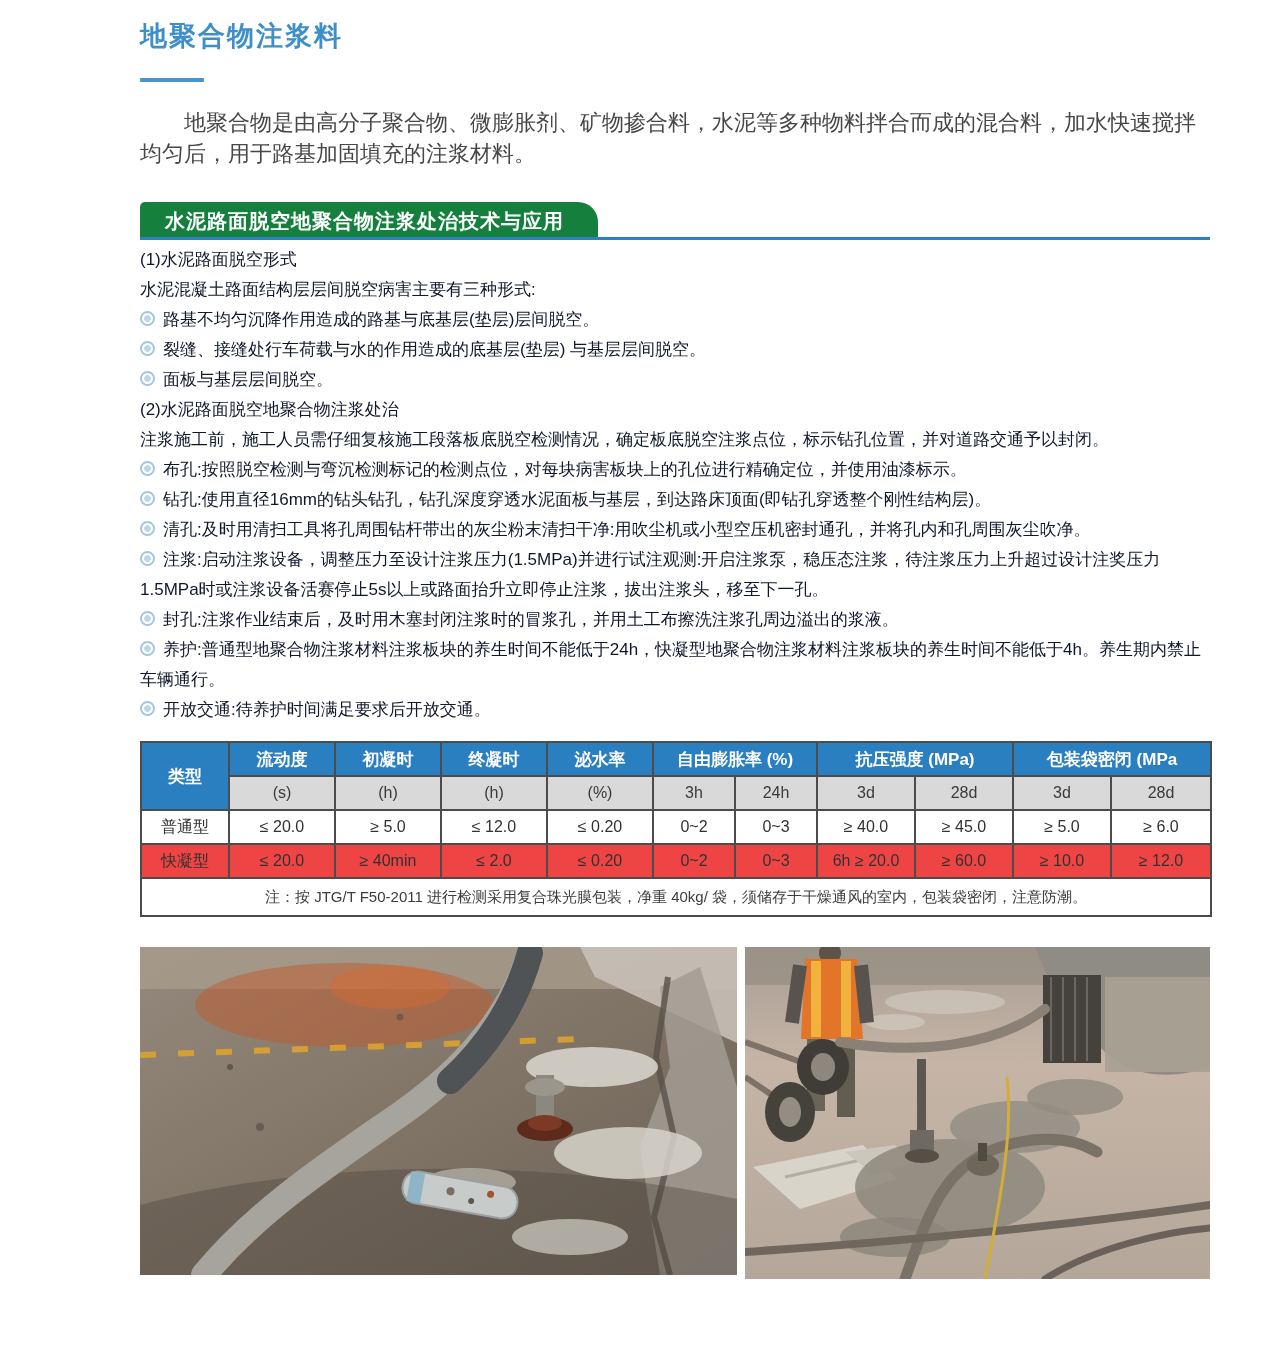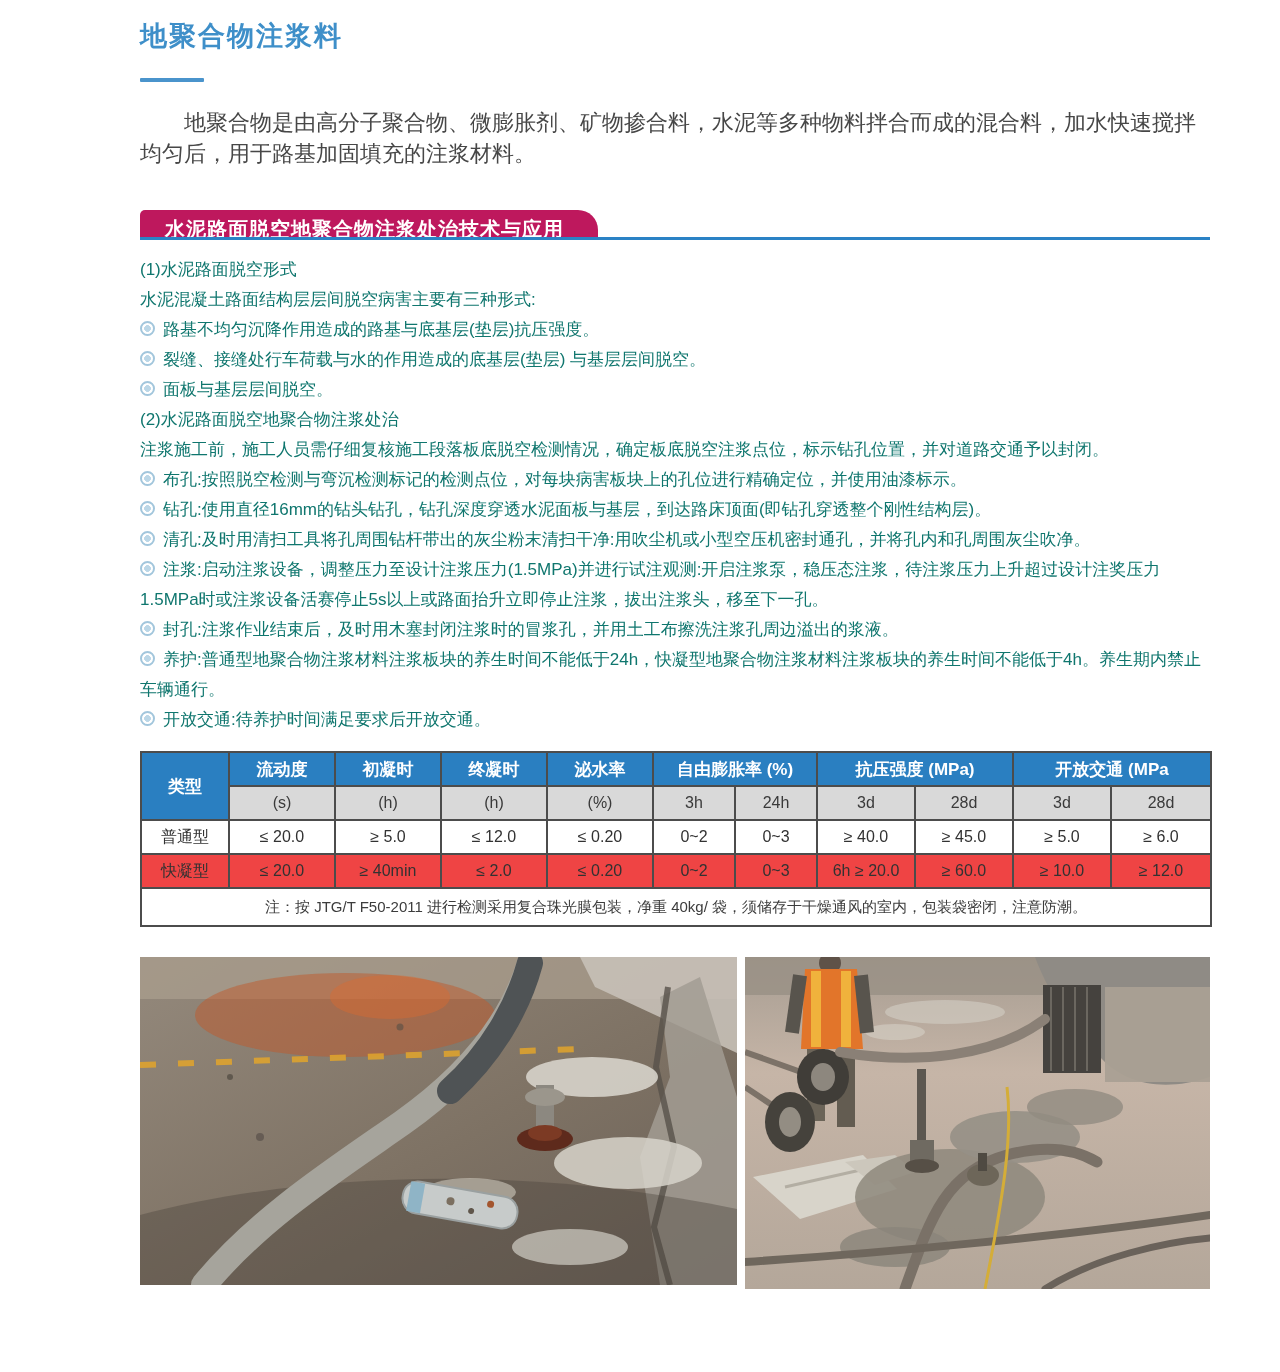--- a/index.html
+++ b/index.html
@@ -15,27 +15,27 @@
   .page-title{margin:0;font-size:27px;font-weight:bold;color:#3e8fc9;letter-spacing:2px;}
   .title-underline{width:64px;height:4px;background:#4a94cc;margin-top:24px;border-radius:1px;}
 
   
   .intro{font-size:22px;line-height:31px;text-indent:2em;margin:25px 0 0 0;color:#474747;}
 
   
   .banner-row{position:relative;height:42px;margin-top:29px;}
   .banner-row::after{content:"";position:absolute;left:0;bottom:0;width:100%;height:3px;background:#2a82c5;}
   .banner{
-    position:absolute;left:0;bottom:0;height:30px;line-height:38px;
-    background:#be185d;color:#ffffff;font-size:20px;font-weight:bold;
+    position:absolute;left:0;bottom:0;height:38px;line-height:38px;
+    background:#15803d;color:#ffffff;font-size:20px;font-weight:bold;
     padding:0 34px 0 25px;border-radius:5px 20px 0 0;letter-spacing:1px;white-space:nowrap;
   }
 
   
-  .lines{margin-top:15px;font-size:17px;line-height:30px;color:#0f766e;}
+  .lines{margin-top:5px;font-size:17px;line-height:30px;color:#0f172a;}
   .line{margin:0;}
   .ring{
     display:inline-block;width:11px;height:11px;border:2px solid #a2c6dc;border-radius:50%;
     background:radial-gradient(circle,#bcd7e7 40%,#ffffff 46%);
     margin-right:8px;vertical-align:-1px;
   }
 
   
   .spec-table{width:100%;border-collapse:collapse;margin-top:16px;font-size:16px;table-layout:fixed;}
   .spec-table th,.spec-table td{border:2px solid #4c4c4c;text-align:center;padding:2px 1px;height:28px;overflow:hidden;}
@@ -63,21 +63,21 @@
 
   <section>
     <div class="banner-row">
       <div class="banner">
         <span>水泥路面脱空地聚合物注浆处治技术与应用</span>
       </div>
     </div>
     <div class="lines" id="procedure-lines">
         <div class="line"><span>(1)水泥路面脱空形式</span></div>
         <div class="line"><span>水泥混凝土路面结构层层间脱空病害主要有三种形式:</span></div>
-        <div class="line"><span class="ring"></span><span>路基不均匀沉降作用造成的路基与底基层(垫层)抗压强度。</span></div>
+        <div class="line"><span class="ring"></span><span>路基不均匀沉降作用造成的路基与底基层(垫层)层间脱空。</span></div>
         <div class="line"><span class="ring"></span><span>裂缝、接缝处行车荷载与水的作用造成的底基层(垫层) 与基层层间脱空。</span></div>
         <div class="line"><span class="ring"></span><span>面板与基层层间脱空。</span></div>
         <div class="line"><span>(2)水泥路面脱空地聚合物注浆处治</span></div>
         <div class="line"><span>注浆施工前，施工人员需仔细复核施工段落板底脱空检测情况，确定板底脱空注浆点位，标示钻孔位置，并对道路交通予以封闭。</span></div>
         <div class="line"><span class="ring"></span><span>布孔:按照脱空检测与弯沉检测标记的检测点位，对每块病害板块上的孔位进行精确定位，并使用油漆标示。</span></div>
         <div class="line"><span class="ring"></span><span>钻孔:使用直径16mm的钻头钻孔，钻孔深度穿透水泥面板与基层，到达路床顶面(即钻孔穿透整个刚性结构层)。</span></div>
         <div class="line"><span class="ring"></span><span>清孔:及时用清扫工具将孔周围钻杆带出的灰尘粉末清扫干净:用吹尘机或小型空压机密封通孔，并将孔内和孔周围灰尘吹净。</span></div>
         <div class="line"><span class="ring"></span><span>注浆:启动注浆设备，调整压力至设计注浆压力(1.5MPa)并进行试注观测:开启注浆泵，稳压态注浆，待注浆压力上升超过设计注奖压力1.5MPa时或注浆设备活赛停止5s以上或路面抬升立即停止注浆，拔出注浆头，移至下一孔。</span></div>
         <div class="line"><span class="ring"></span><span>封孔:注浆作业结束后，及时用木塞封闭注浆时的冒浆孔，并用土工布擦洗注浆孔周边溢出的浆液。</span></div>
         <div class="line"><span class="ring"></span><span>养护:普通型地聚合物注浆材料注浆板块的养生时间不能低于24h，快凝型地聚合物注浆材料注浆板块的养生时间不能低于4h。养生期内禁止车辆通行。</span></div>
@@ -103,21 +103,21 @@
       </colgroup>
       <thead id="spec-thead">
           <tr>
             <th class="h-blue" rowspan="2">类型</th>
             <th class="h-blue">流动度</th>
             <th class="h-blue">初凝时</th>
             <th class="h-blue">终凝时</th>
             <th class="h-blue">泌水率</th>
             <th class="h-blue" colspan="2">自由膨胀率 (%)</th>
             <th class="h-blue" colspan="2">抗压强度 (MPa)</th>
-            <th class="h-blue" colspan="2">开放交通 (MPa</th>
+            <th class="h-blue" colspan="2">包装袋密闭 (MPa</th>
           </tr>
           <tr>
             <th class="h-gray">(s)</th>
             <th class="h-gray">(h)</th>
             <th class="h-gray">(h)</th>
             <th class="h-gray">(%)</th>
             <th class="h-gray">3h</th>
             <th class="h-gray">24h</th>
             <th class="h-gray">3d</th>
             <th class="h-gray">28d</th>

